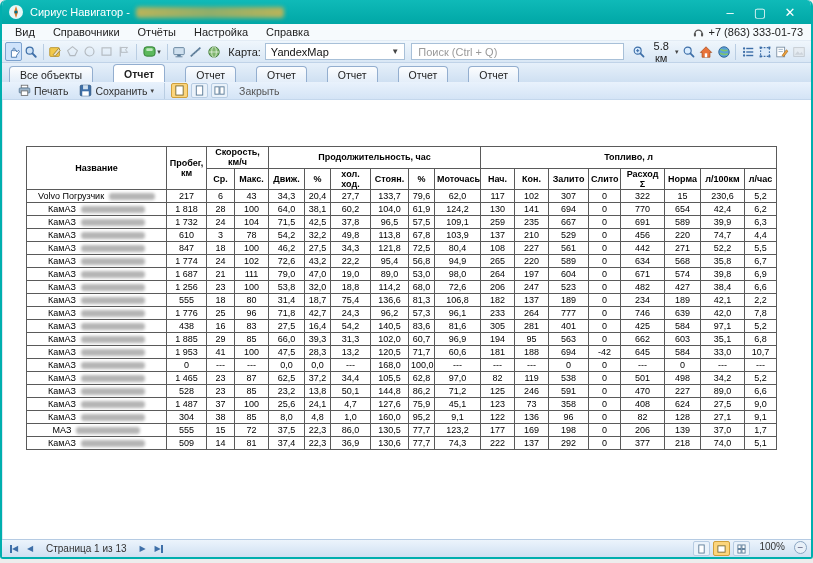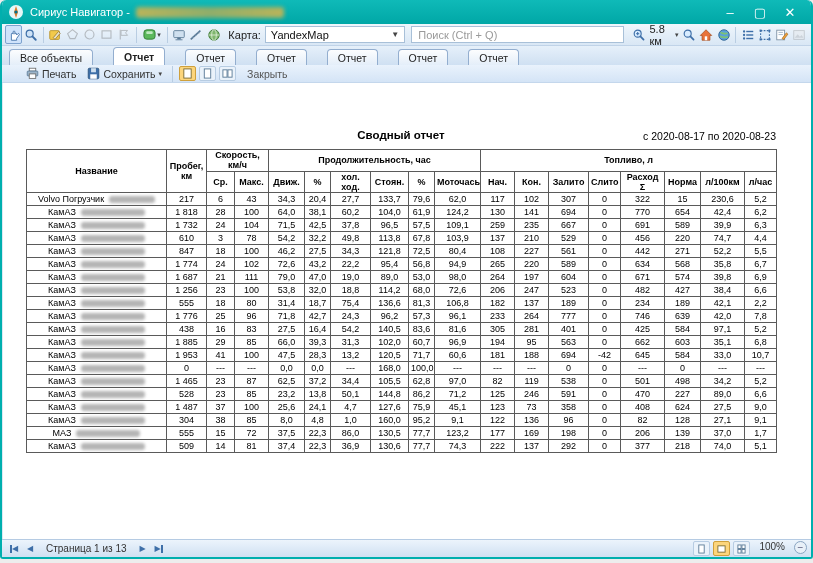--- a/index.html
+++ b/index.html
@@ -14,37 +14,37 @@
   .title-text { color:#fff; font-size:11px; white-space:nowrap; }
   .redact { display:inline-block; vertical-align:middle; border-radius:3px; filter:blur(2px); }
   .title-redact { width:148px; height:11px; background:linear-gradient(90deg,#b9b45a,#8fae6b,#b9b45a); margin-left:6px; }
   .win-controls { margin-left:auto; display:flex; }
   .win-btn { width:30px; height:20px; display:flex; align-items:center; justify-content:center; color:#fff; font-size:13px; }
   
   .menubar { height:17px; background:#f6fafd; border-bottom:1px solid #e3ecf5; display:flex; align-items:center; padding:0 4px; flex:none; font-size:11px; color:#222; }
   .menu-item { padding:0 9px; }
   .phone-box { margin-left:auto; display:flex; align-items:center; gap:4px; padding-right:4px; font-size:11px; color:#222; }
   
-  .toolbar { height:22px; background:linear-gradient(#eff6fc,#d9e7f5); border-bottom:1px solid #c0d3e8; display:flex; align-items:center; padding:0 3px; flex:none; }
+  .toolbar { height:22px; background:linear-gradient(#eff6fc,#d9e7f5); border-bottom:1px solid #c0d3e8; display:flex; align-items:center; padding:0 3px; flex:none;text-align:center; }
   .tbtn { width:21px; height:19px; display:flex; align-items:center; justify-content:center; border-radius:2px; border:1px solid transparent; }
   .tbtn.pressed { background:#cfe3fb; border-color:#7da2ce; }
   .tbtn.disabled { opacity:.38; filter:grayscale(.8); }
   .tsep { width:1px; height:16px; background:#b9cde2; margin:0 3px; }
   .map-label { font-size:11px; margin:0 4px 0 6px; color:#222; }
   .map-select { width:172px; height:17px; background:#fff; border:1px solid #a8c0d8; display:flex; align-items:center; font-size:11px; padding:0 5px; color:#111; }
   .map-select .chev { margin-left:auto; font-size:8px; color:#444; }
   .search-box { width:262px; height:17px; background:#fff; border:1px solid #a8c0d8; font-size:11px; color:#9a9a9a; display:flex; align-items:center; padding:0 6px; margin:0 6px; }
   .scale-box { display:flex; align-items:center; font-size:11px; color:#222; gap:2px; padding:0 2px; }
   .chev-s { font-size:7px; color:#444; }
   
   .tabstrip { height:19px; background:linear-gradient(#e6f0fa,#cfe0f2); display:flex; align-items:flex-end; padding:0 0 0 7px; flex:none; }
   .tab { height:16px; padding:0 10px; font-size:10.5px; color:#222; background:linear-gradient(#fcfdfe,#e4eef9); border:1px solid #93aecf; border-bottom:none; border-radius:4px 4px 0 0; display:flex; align-items:center; margin-right:20px; white-space:nowrap; }
   .tab.active { background:#fff; font-weight:bold; height:18px; position:relative; z-index:2; }
   
-  .rtoolbar { height:18px; background:linear-gradient(#e9f2fc,#d4e4f6); border-bottom:1px solid #c4d7ec; display:flex; align-items:center; padding:0 20px; gap:3px; flex:none; font-size:10.5px; color:#333; }
+  .rtoolbar { height:18px; background:linear-gradient(#e9f2fc,#d4e4f6); border-bottom:1px solid #c4d7ec; display:flex; align-items:center; padding:0 12px; gap:3px; flex:none; font-size:10.5px; color:#333; }
   .rbtn { display:flex; align-items:center; gap:3px; padding:0 4px; height:16px; border-radius:2px; }
   .vbtn { width:17px; height:15px; display:flex; align-items:center; justify-content:center; border-radius:2px; border:1px solid transparent; }
   .vbtn.orange { background:#fcd57c; border-color:#cfa03c; }
   .vbtn.plain { border-color:#b7cce2; background:#eaf2fa; }
   .rclose { color:#555; padding:0 8px; }
   
   .content { flex:1; background:#fff; border-left:1px solid #dce8f3; position:relative; overflow:hidden; }
   .report { width:750px; margin:46px 0 0 23px; }
   .rtitle-row { position:relative; height:15px; margin-bottom:5px; }
   .rtitle { position:absolute; left:0; right:0; text-align:center; font-weight:bold; font-size:11.5px; color:#000; }
@@ -79,20 +79,37 @@
     </svg>
     <span class="title-text">Сириус Навигатор -</span>
     <span class="redact title-redact"></span>
     <div class="win-controls">
       <div class="win-btn">–</div>
       <div class="win-btn">▢</div>
       <div class="win-btn">✕</div>
     </div>
   </div>
 
+  <div class="menubar">
+    <span style="display:flex;">
+        <span class="menu-item">Вид</span>
+        <span class="menu-item">Справочники</span>
+        <span class="menu-item">Отчёты</span>
+        <span class="menu-item">Настройка</span>
+        <span class="menu-item">Справка</span>
+      </span>
+    <div class="phone-box">
+      <svg width="13" height="13" viewBox="0 0 16 16">
+        <path d="M3.5 9.5 a4.5 4.5 0 0 1 9 0" fill="none" stroke="#555" stroke-width="1.6"></path>
+        <rect x="2.3" y="8.5" width="2.6" height="4.3" rx="1.1" fill="#555"></rect>
+        <rect x="11.1" y="8.5" width="2.6" height="4.3" rx="1.1" fill="#555"></rect>
+      </svg>
+      <span>+7 (863) 333-01-73</span>
+    </div>
+  </div>
 
   <div class="toolbar">
     <div class="tbtn pressed">
       <svg width="14" height="14" viewBox="0 0 16 16">
         <path d="M5 14 V7 a1 1 0 0 1 2 0 V4.5 a1 1 0 0 1 2 0 V7 a1 1 0 0 1 2 0 v1 l1.5-1.5 a1 1 0 0 1 1.4 1.4 L11 12 v2 Z" fill="#fff" stroke="#3e6fa8" stroke-width="1"></path>
       </svg>
     </div>
     <div class="tbtn">
       <svg width="14" height="14" viewBox="0 0 16 16">
         <circle cx="6.5" cy="6.5" r="4" fill="#cfe3f7" stroke="#3e6fa8" stroke-width="1.4"></circle>
@@ -273,24 +290,20 @@
       <svg width="11" height="11" viewBox="0 0 12 12">
         <rect x="1" y="2" width="4.5" height="8" fill="#fff" stroke="#5a7a96"></rect>
         <rect x="6.5" y="2" width="4.5" height="8" fill="#fff" stroke="#5a7a96"></rect>
       </svg>
     </div>
     <span class="rclose">Закрыть</span>
   </div>
 
   <div class="content">
     <div class="report">
-      <div class="rtitle-row">
-        <div class="rtitle">Сводный отчет</div>
-        <div class="rperiod">с 2020-08-17 по 2020-08-23</div>
-      </div>
       <table class="rep">
         <colgroup id="rep-colgroup">
             <col style="width: 140px;">
             <col style="width: 40px;">
             <col style="width: 28px;">
             <col style="width: 34px;">
             <col style="width: 36px;">
             <col style="width: 26px;">
             <col style="width: 40px;">
             <col style="width: 38px;">

